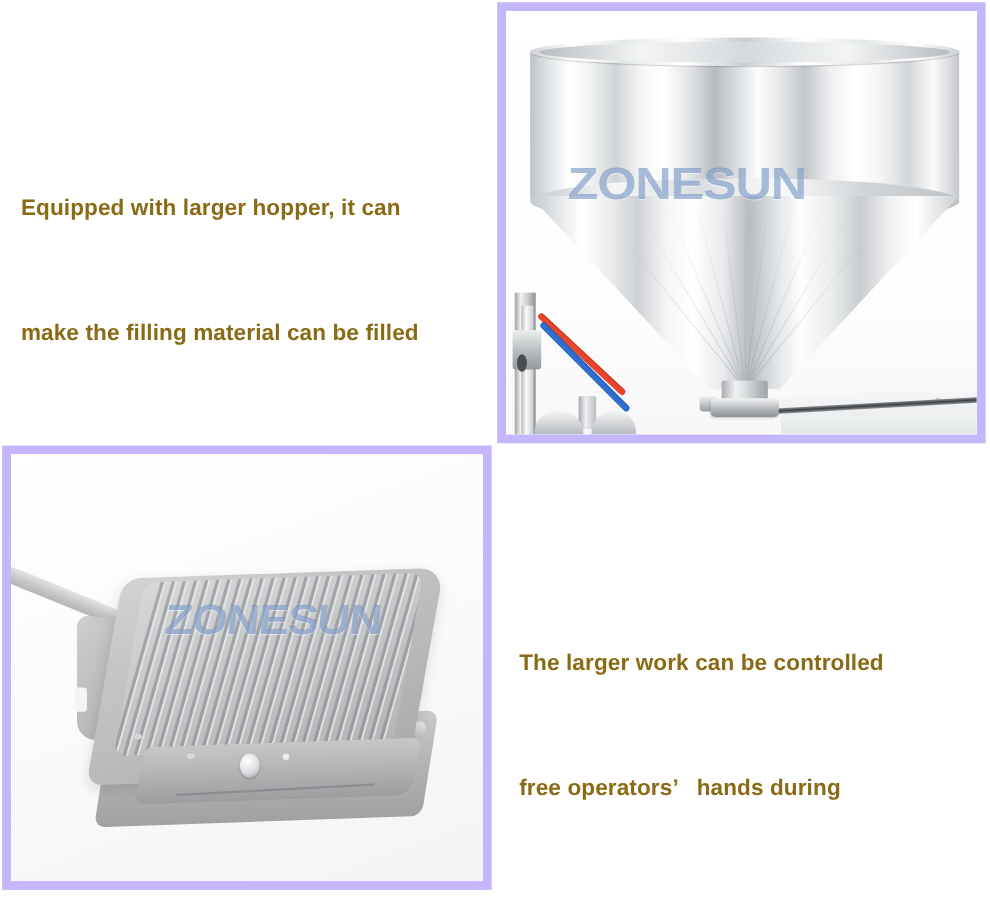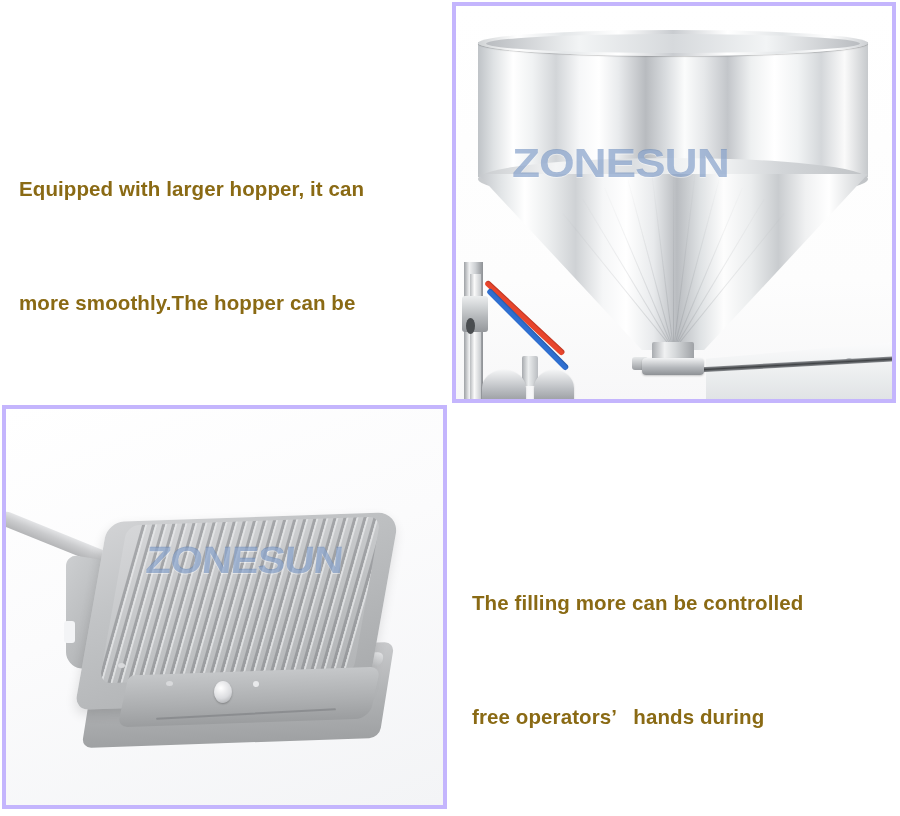--- a/index.html
+++ b/index.html
@@ -43,21 +43,21 @@
   #pedal-text {
     left: 472px;
     top: 508px;
     width: 420px;
   }
   .text-line { display: block; }
 
   
   .photo-frame {
     position: absolute;
-    border: 4px solid #c4b5fd;
+    border: 8px solid #c4b5fd;
     background: #ffffff;
     box-sizing: border-box;
     overflow: hidden;
   }
   #hopper-frame {
     left: 452px;
     top: 2px;
     width: 444px;
     height: 401px;
   }
@@ -402,20 +402,21 @@
     transform-origin: left center;
   }
 </style>
 </head>
 <body>
 
 <div class="canvas">
 
   <div class="text-block" id="hopper-text">
     <span class="text-line">Equipped with larger hopper, it can</span>
+    <span class="text-line">make the filling material can be filled</span>
     <span class="text-line">more smoothly.The hopper can be</span>
     <span class="text-line">take down and connect the filling</span>
     <span class="text-line">hose for self-pumping liquid</span>
     <span class="text-line">products.</span>
   </div>
 
   <div class="photo-frame" id="hopper-frame">
     <div class="photo-inner" id="hopper-photo">
 
       <div class="hp-barrel"></div>
@@ -506,20 +507,20 @@
       <div class="pd-led"></div>
       <div class="pd-led-small"></div>
       <div class="pd-screw s1"></div>
       <div class="pd-screw s2"></div>
 
       <div class="watermark" id="pedal-watermark">ZONESUN</div>
     </div>
   </div>
 
   <div class="text-block" id="pedal-text">
-    <span class="text-line">The filling more can be controlled</span>
+    <span class="text-line">The larger work can be controlled</span>
     <span class="text-line">free operators’   hands during</span>
     
     
     
   </div>
 
 </div>
 
 </body></html>

